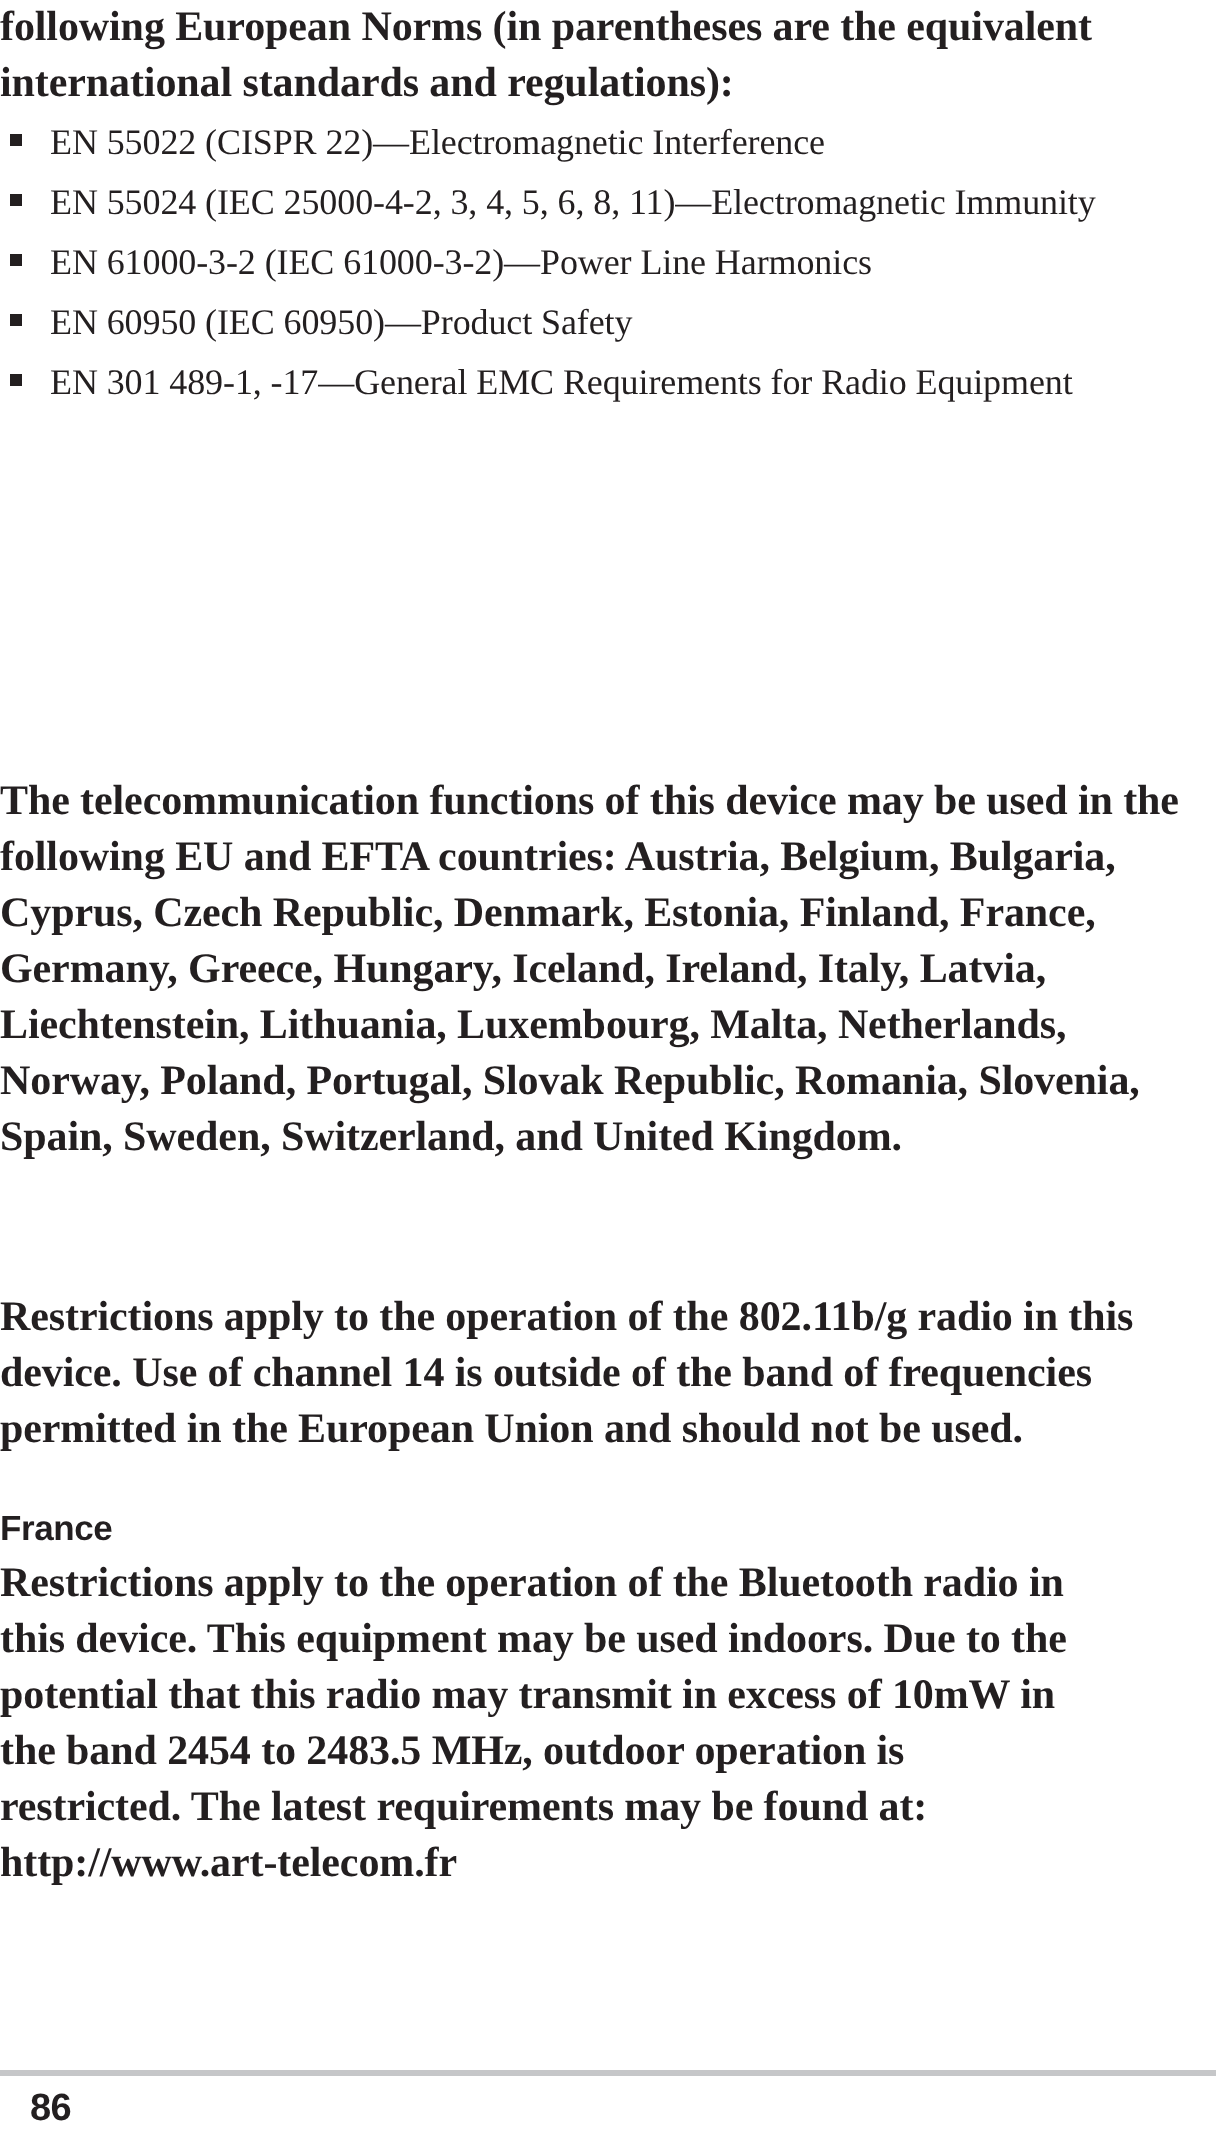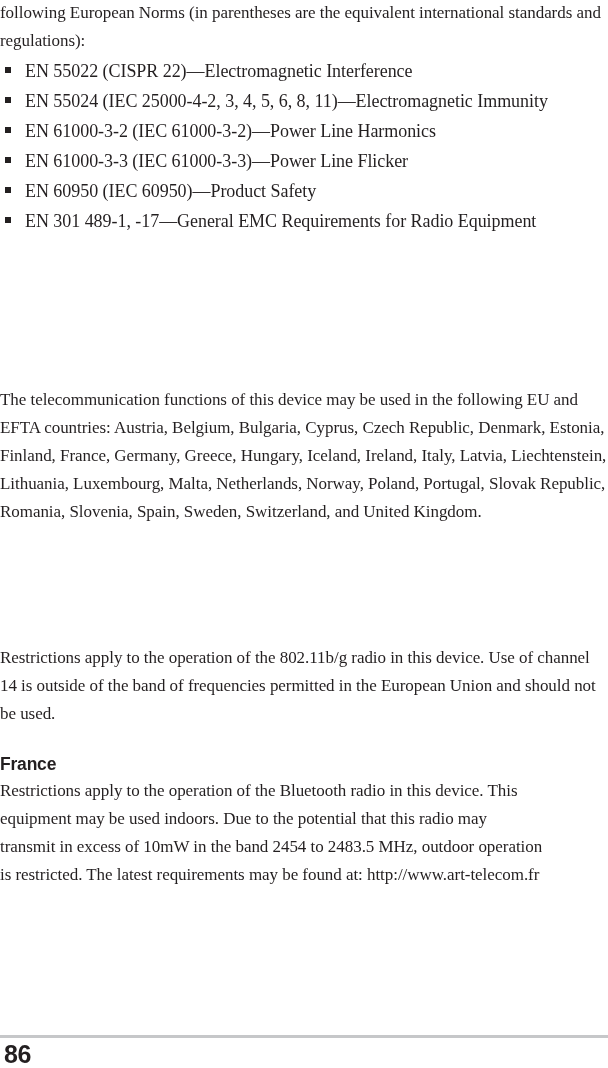--- a/index.html
+++ b/index.html
@@ -28,24 +28,25 @@
   .content {
     position: absolute;
     left: 0;
     top: 0;
     width: 608px;
   }
 
   
   p.body {
     margin: 0;
-    font-size: 17px;
+    font-size: 21px;
     line-height: 28px;
     color: #231f20;
     letter-spacing: -0.05px;
+    font-weight: bold;
   }
 
   .intro-para {
     position: absolute;
     left: 0;
     top: -1px;
     width: 608px;
   }
 
   
@@ -130,23 +131,23 @@
     left: 0;
     top: 1041px;
     width: 608px;
     height: 27px;
     display: flex;
     align-items: center;
     font-family: "Liberation Sans", "DejaVu Sans", sans-serif;
   }
   .footer .pagenum {
     font-weight: bold;
-    font-size: 25px;
-    color: #231f20;
-    padding-left: 4px;
+    font-size: 19px;
+    color: #231f20;
+    padding-left: 15px;
     letter-spacing: -0.3px;
   }
   .footer .manual-title {
     font-size: 16.5px;
     color: #808285;
     margin-left: 18px;
     letter-spacing: -0.2px;
   }
 </style>
 </head>
@@ -168,21 +169,20 @@
       <li>
         <span class="marker"></span>
         <span>EN 55024 (IEC 25000-4-2, 3, 4, 5, 6, 8, 11)—Electromagnetic Immunity</span>
       </li>
       <li>
         <span class="marker"></span>
         <span>EN 61000-3-2 (IEC 61000-3-2)—Power Line Harmonics</span>
       </li>
       <li>
         <span class="marker"></span>
-        <span>EN 61000-3-3 (IEC 61000-3-3)—Power Line Flicker</span>
       </li>
       <li>
         <span class="marker"></span>
         <span>EN 60950 (IEC 60950)—Product Safety</span>
       </li>
       <li>
         <span class="marker"></span>
       </li>
       <li>
         <span class="marker"></span>

